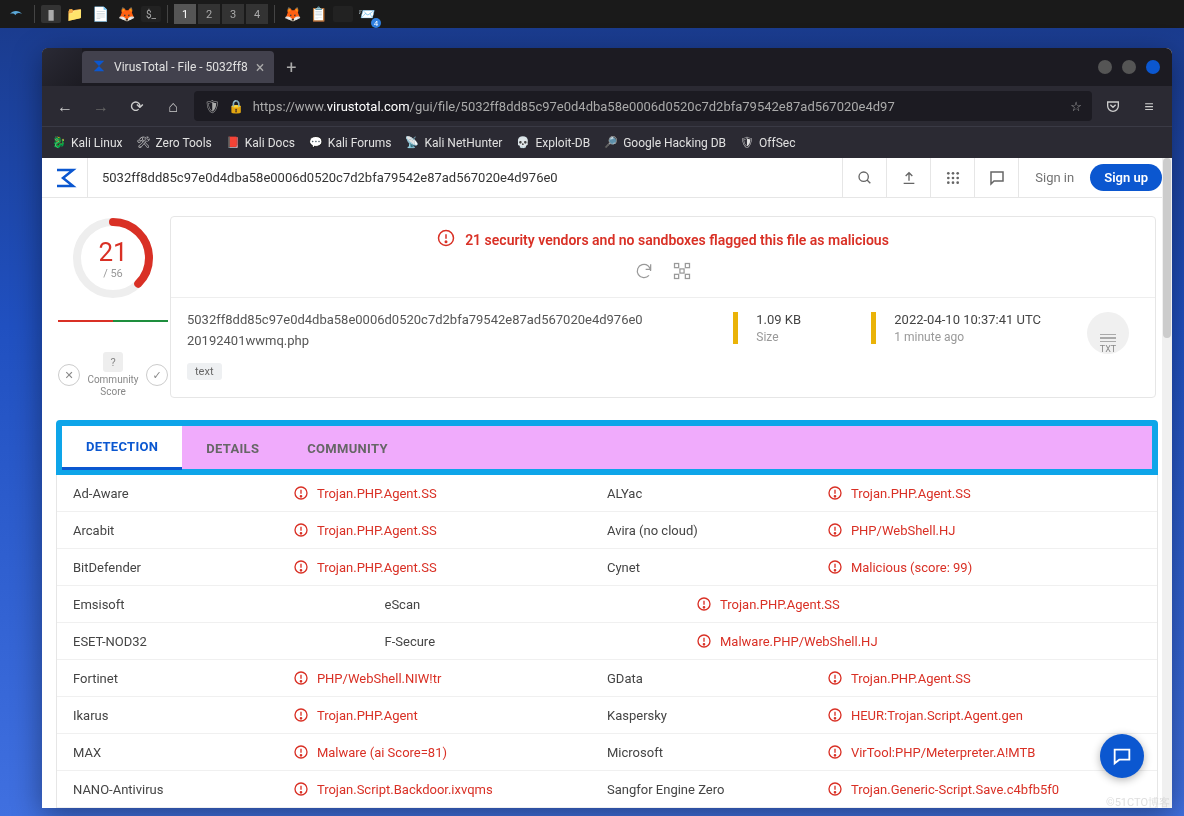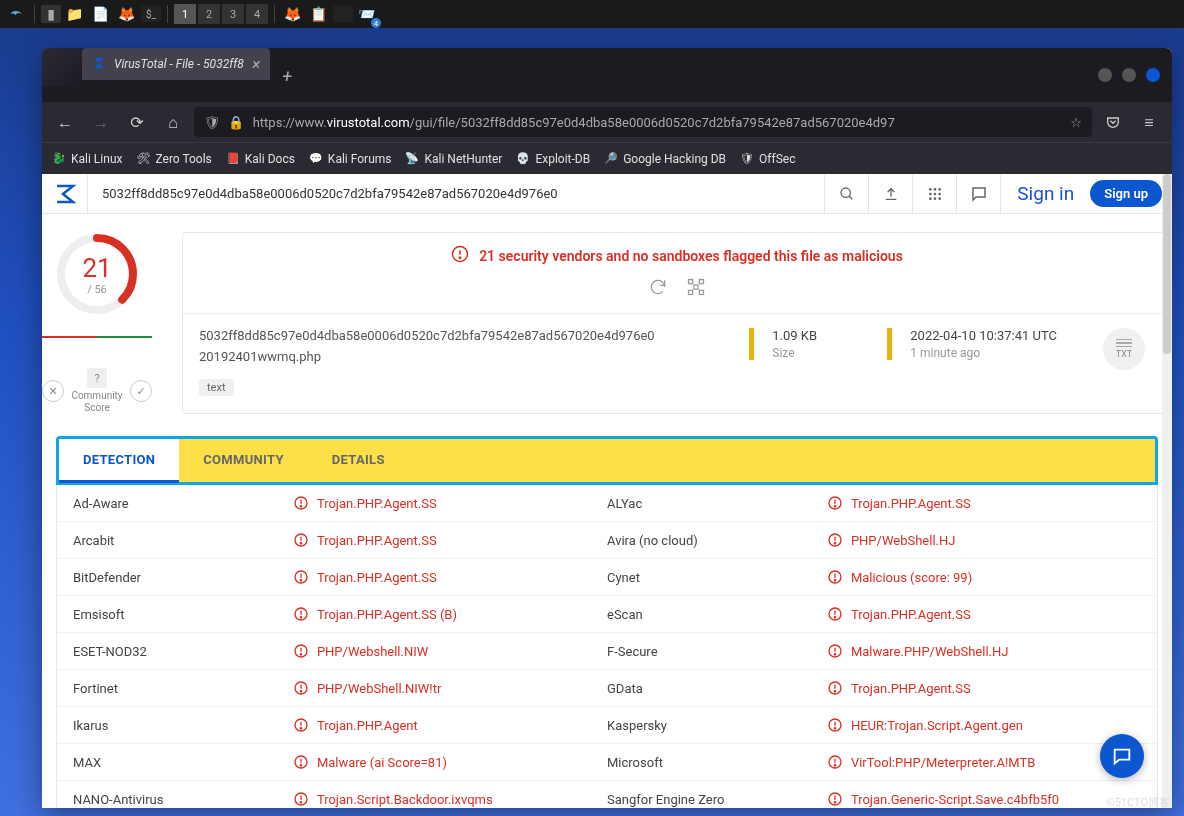--- a/index.html
+++ b/index.html
@@ -9,21 +9,21 @@
 .taskbar { height: 28px; background: #1a1a1a; display: flex; align-items: center; padding: 0 4px; gap: 2px; }
 .taskbar-icon { width: 24px; height: 24px; display: flex; align-items: center; justify-content: center; font-size: 14px; color: #aaa; cursor: pointer; }
 .taskbar-sep { width: 1px; height: 18px; background: #444; margin: 0 4px; }
 .workspace { width: 22px; height: 20px; background: #333; color: #aaa; font-size: 11px; display: flex; align-items: center; justify-content: center; cursor: pointer; }
 .workspace.active { background: #555; color: #fff; }
 .taskbar-icon svg { width: 16px; height: 16px; }
 
 
 .browser { position: absolute; left: 42px; top: 48px; width: 1130px; height: 760px; background: #f5f5f5; border-radius: 6px 6px 0 0; overflow: hidden; display: flex; flex-direction: column; box-shadow: 0 8px 30px rgba(0,0,0,0.4); }
 
-.tabstrip { height: 54px; background: #1c1b22; display: flex; align-items: flex-start; padding-left: 40px; position: relative; font-style: italic; }
+.tabstrip { height: 38px; background: #1c1b22; display: flex; align-items: center; padding-left: 40px; position: relative; }
 .tabstrip::before { content: ""; position: absolute; left: 0; top: 0; width: 40px; height: 38px; background: linear-gradient(135deg, #2a2a35 0%, #1c1b22 100%); }
 .tab { height: 32px; background: #42414d; border-radius: 4px 4px 0 0; padding: 0 10px; display: flex; align-items: center; color: #e0e0e0; font-size: 12px; gap: 8px; max-width: 220px; }
 .tab-icon svg { width: 14px; height: 14px; }
 .tab-close { color: #aaa; font-size: 16px; cursor: pointer; }
 .newtab { color: #aaa; padding: 0 12px; font-size: 18px; cursor: pointer; align-self: center; }
 .winctrl { margin-left: auto; display: flex; gap: 10px; padding: 0 12px; align-self: center; }
 .winctrl-btn { width: 14px; height: 14px; border-radius: 50%; }
 
 .toolbar { height: 40px; background: #2b2a33; display: flex; align-items: center; padding: 0 8px; gap: 6px; }
 .nav-btn { width: 30px; height: 30px; display: flex; align-items: center; justify-content: center; color: #ccc; cursor: pointer; border-radius: 4px; }
@@ -36,24 +36,24 @@
 .bookmark { color: #e0e0e0; font-size: 12px; display: flex; align-items: center; gap: 5px; cursor: pointer; }
 .bm-ico { width: 14px; height: 14px; display: flex; align-items: center; justify-content: center; font-size: 11px; }
 
 
 .page { flex: 1; background: #fff; overflow: hidden; position: relative; }
 .vt-header { height: 40px; border-bottom: 1px solid #e6e6e6; display: flex; align-items: stretch; }
 .vt-logo { width: 46px; display: flex; align-items: center; justify-content: center; border-right: 1px solid #e6e6e6; }
 .vt-logo svg { width: 24px; height: 24px; }
 .vt-search { flex: 1; display: flex; align-items: center; padding: 0 14px; font-size: 13px; color: #333; border-right: 1px solid #e6e6e6; }
 .vt-hdr-btn { width: 44px; display: flex; align-items: center; justify-content: center; border-right: 1px solid #e6e6e6; color: #666; cursor: pointer; }
-.vt-signin { padding: 0 16px; display: flex; align-items: center; font-size: 19px; color: #1d4ed8; cursor: pointer; }
+.vt-signin { padding: 0 16px; display: flex; align-items: center; font-size: 13px; color: #737373; cursor: pointer; }
 .vt-signup { margin: 6px 10px 6px 0; padding: 0 14px; background: #0b57d0; color: #fff; border-radius: 14px; display: flex; align-items: center; font-size: 13px; font-weight: 600; cursor: pointer; }
 
-.vt-body { padding: 18px 0 0; display: flex; gap: 30px; }
+.vt-body { padding: 18px 16px 0; display: flex; gap: 2px; }
 
 .gauge-col { width: 110px; display: flex; flex-direction: column; align-items: center; }
 .gauge { width: 84px; height: 84px; position: relative; }
 .gauge svg { transform: rotate(-90deg); }
 .gauge-text { position: absolute; inset: 0; display: flex; flex-direction: column; align-items: center; justify-content: center; }
 .gauge-num { font-size: 26px; color: #d93025; font-weight: 400; }
 .gauge-den { font-size: 11px; color: #999; }
 .community { margin-top: 26px; display: flex; align-items: center; gap: 6px; width: 100%; }
 .comm-btn { width: 22px; height: 22px; border-radius: 50%; border: 1px solid #ccc; display: flex; align-items: center; justify-content: center; font-size: 11px; color: #888; cursor: pointer; }
 .comm-mid { flex: 1; text-align: center; display: flex; flex-direction: column; align-items: center; }
@@ -71,25 +71,25 @@
 .alert-actions { display: flex; gap: 18px; color: #999; }
 .alert-actions span { cursor: pointer; }
 .meta-row { padding: 14px 16px 12px; display: flex; align-items: flex-start; gap: 28px; }
 .meta-main { flex: 1; }
 .hash { font-size: 13px; color: #555; margin-bottom: 6px; }
 .filename { font-size: 13px; color: #555; margin-bottom: 12px; }
 .tag { display: inline-block; padding: 2px 8px; background: #eef0f2; border-radius: 3px; font-size: 11px; color: #666; }
 .meta-stat { border-left: 5px solid #eab308; padding: 0 18px; min-width: 110px; }
 .meta-val { font-size: 13px; color: #444; margin-bottom: 3px; white-space: nowrap; }
 .meta-lbl { font-size: 12px; color: #999; }
-.filetype { width: 42px; height: 42px; border-radius: 50%; background: #f0f0f0; display: flex; flex-direction: column; align-items: center; justify-content: center; font-size: 9px; color: #888; margin-right: 10px; }
+.filetype { width: 42px; height: 42px; border-radius: 50%; background: #f0f0f0; display: flex; flex-direction: column; align-items: center; justify-content: flex-end; font-size: 9px; color: #888; margin-right: 10px; }
 .filetype-lines { display: flex; flex-direction: column; gap: 2px; margin-bottom: 2px; }
 .filetype-lines div { width: 16px; height: 1.5px; background: #aaa; }
 
-.tabs-row { margin: 22px 14px 0; border: 3px solid #0ea5e9; border-radius: 4px 4px 0 0; display: flex; background: #fde047; }
+.tabs-row { margin: 22px 14px 0; border: 6px solid #0ea5e9; border-radius: 4px 4px 0 0; display: flex; background: #f0abfc; align-items: flex-end; }
 .vt-tab { padding: 13px 24px; font-size: 13px; font-weight: 700; color: #666; cursor: pointer; letter-spacing: 0.3px; }
 .vt-tab.active { color: #0b57d0; border-bottom: 3px solid #0b57d0; margin-bottom: -1px; background: #fff; }
 
 .detections { margin: 0 14px; border: 1px solid #e6e6e6; border-top: none; }
 .det-row { display: flex; padding: 10px 16px; border-bottom: 1px solid #f0f0f0; font-size: 13px; }
 .det-cell { flex: 1; display: flex; align-items: center; gap: 8px; }
 .det-vendor { flex: 0.7; color: #444; }
 .det-result { flex: 1; color: #d93025; }
 .det-icon { color: #d93025; flex-shrink: 0; }
 .det-icon svg { width: 16px; height: 16px; display: block; }
@@ -319,22 +319,22 @@
                 <div></div>
               </div>
             <span>TXT</span>
           </div>
         </div>
       </div>
     </div>
 
     <div class="tabs-row" id="vt-tabs">
         <div class="vt-tab active">DETECTION</div>
+        <div class="vt-tab">DETAILS</div>
         <div class="vt-tab">COMMUNITY</div>
-        <div class="vt-tab">DETAILS</div>
       </div>
     <div class="detections" id="detections">
         <div class="det-row">
     <div class="det-cell det-vendor">Ad-Aware</div>
     <div class="det-cell det-result"><span class="det-icon">
               <svg viewBox="0 0 24 24" fill="none" stroke="currentColor" stroke-width="2">
                 <circle cx="12" cy="12" r="9"></circle>
                 <line x1="12" y1="7" x2="12" y2="13"></line>
                 <circle cx="12" cy="17" r="1" fill="currentColor"></circle>
               </svg>
@@ -379,45 +379,31 @@
     <div class="det-cell det-result"><span class="det-icon">
               <svg viewBox="0 0 24 24" fill="none" stroke="currentColor" stroke-width="2">
                 <circle cx="12" cy="12" r="9"></circle>
                 <line x1="12" y1="7" x2="12" y2="13"></line>
                 <circle cx="12" cy="17" r="1" fill="currentColor"></circle>
               </svg>
             </span>Malicious (score: 99)</div>
         </div>
         <div class="det-row">
     <div class="det-cell det-vendor">Emsisoft</div>
-    <div class="det-cell det-result"><span class="det-icon">
-              <svg viewBox="0 0 24 24" fill="none" stroke="currentColor" stroke-width="2">
-                <circle cx="12" cy="12" r="9"></circle>
-                <line x1="12" y1="7" x2="12" y2="13"></line>
-                <circle cx="12" cy="17" r="1" fill="currentColor"></circle>
-              </svg>
-            </span>Trojan.PHP.Agent.SS (B)</div>
     <div class="det-cell det-vendor">eScan</div>
     <div class="det-cell det-result"><span class="det-icon">
               <svg viewBox="0 0 24 24" fill="none" stroke="currentColor" stroke-width="2">
                 <circle cx="12" cy="12" r="9"></circle>
                 <line x1="12" y1="7" x2="12" y2="13"></line>
                 <circle cx="12" cy="17" r="1" fill="currentColor"></circle>
               </svg>
             </span>Trojan.PHP.Agent.SS</div>
         </div>
         <div class="det-row">
     <div class="det-cell det-vendor">ESET-NOD32</div>
-    <div class="det-cell det-result"><span class="det-icon">
-              <svg viewBox="0 0 24 24" fill="none" stroke="currentColor" stroke-width="2">
-                <circle cx="12" cy="12" r="9"></circle>
-                <line x1="12" y1="7" x2="12" y2="13"></line>
-                <circle cx="12" cy="17" r="1" fill="currentColor"></circle>
-              </svg>
-            </span>PHP/Webshell.NIW</div>
     <div class="det-cell det-vendor">F-Secure</div>
     <div class="det-cell det-result"><span class="det-icon">
               <svg viewBox="0 0 24 24" fill="none" stroke="currentColor" stroke-width="2">
                 <circle cx="12" cy="12" r="9"></circle>
                 <line x1="12" y1="7" x2="12" y2="13"></line>
                 <circle cx="12" cy="17" r="1" fill="currentColor"></circle>
               </svg>
             </span>Malware.PHP/WebShell.HJ</div>
         </div>
         <div class="det-row">

